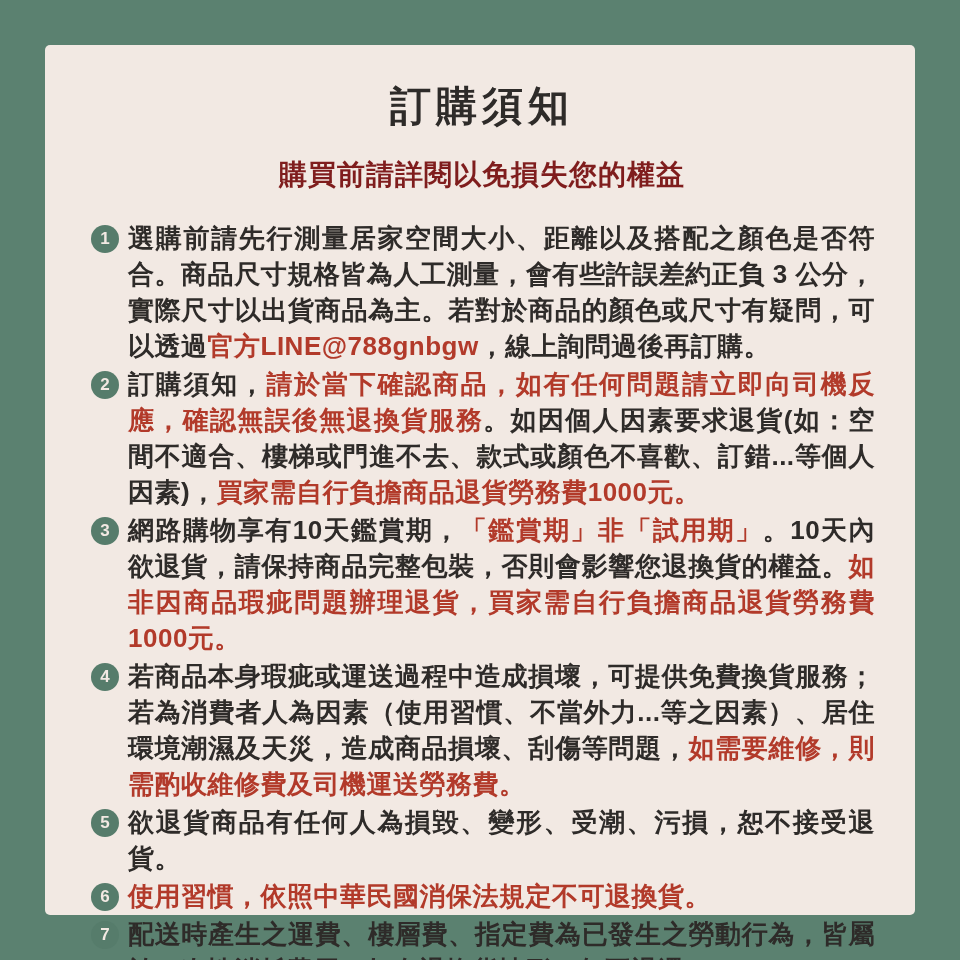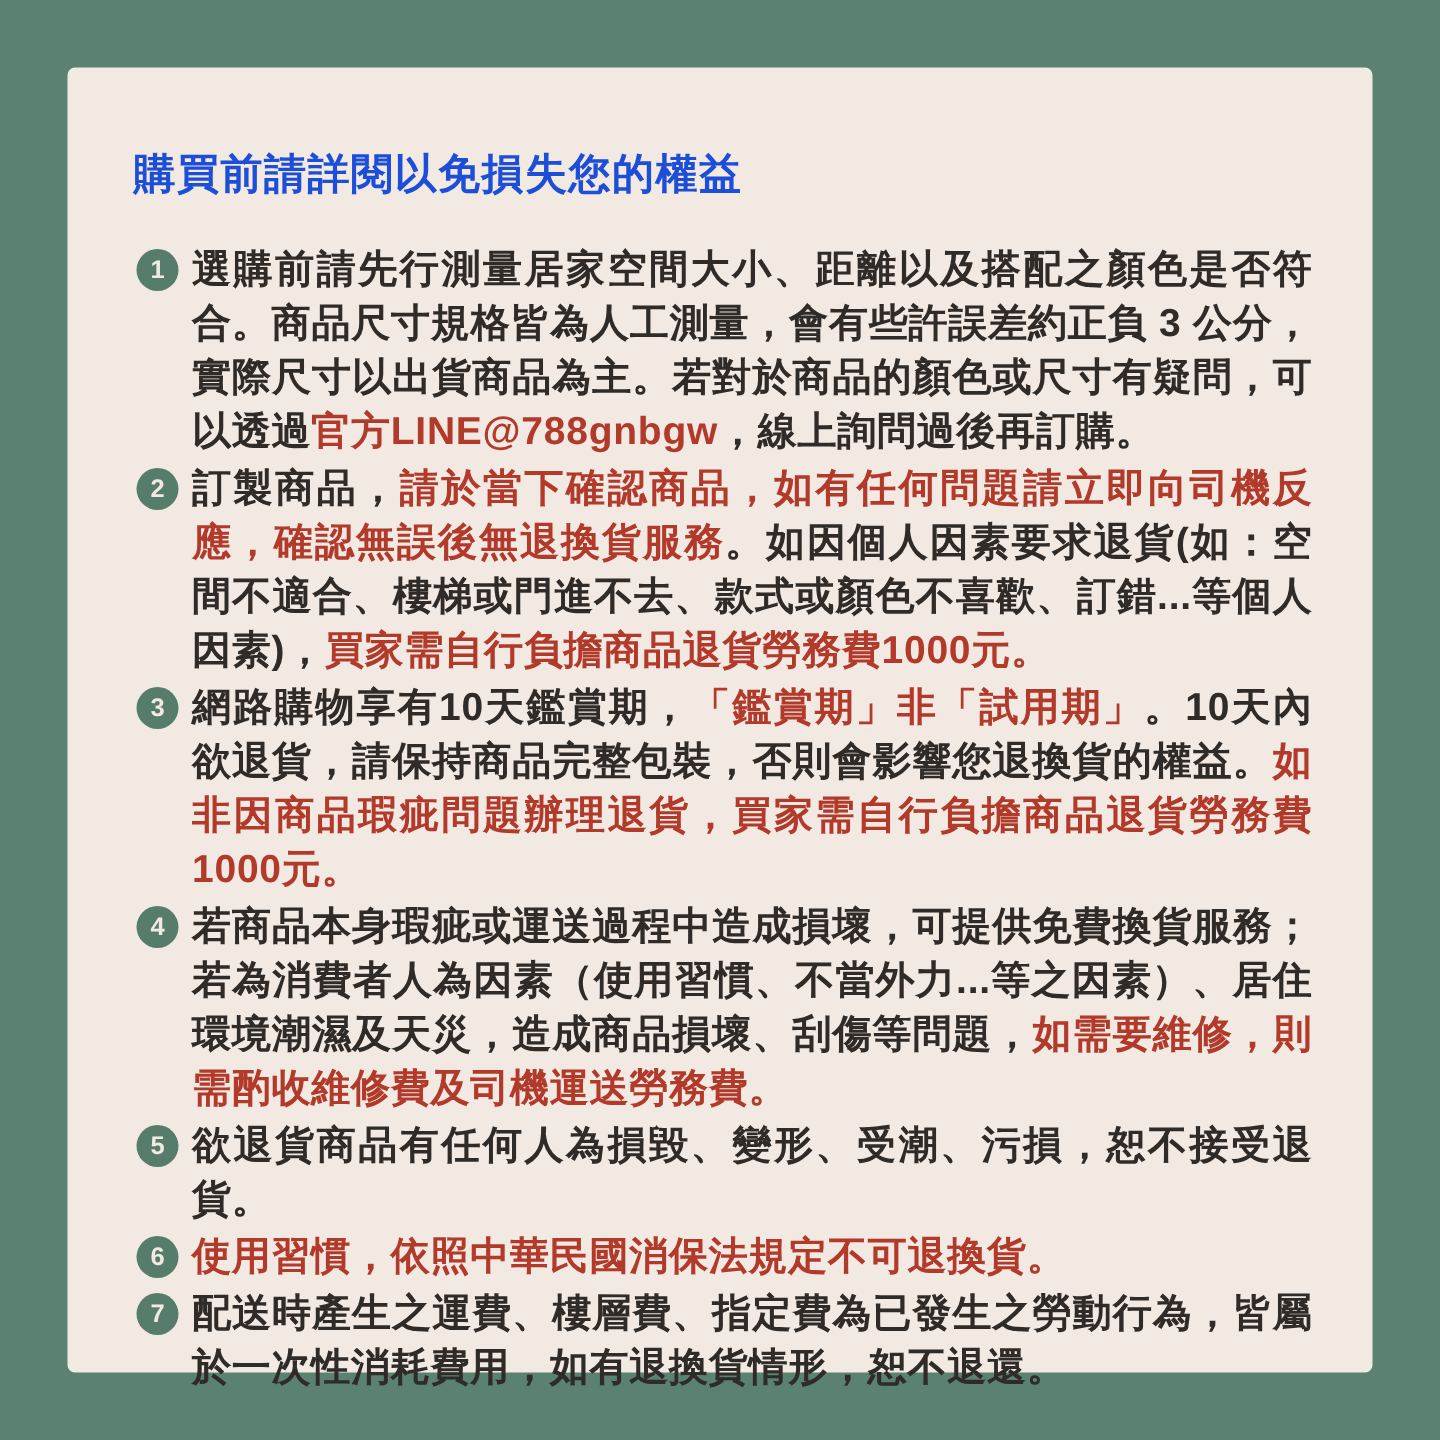--- a/index.html
+++ b/index.html
@@ -20,24 +20,25 @@
   }
   .title{
     text-align:center;
     font-size:41px;
     font-weight:700;
     letter-spacing:5px;
     color:#2e2b29;
     margin:4px 0 0 0;
   }
   .subtitle{
+    text-align:center;
     font-size:28px;
     font-weight:700;
     letter-spacing:1px;
-    color:#1d4ed8;
+    color:#7f1d1d;
     margin:22px 0 0 0;
   }
   .list{
     margin-top:26px;
   }
   .item{
     display:flex;
     align-items:flex-start;
     margin-bottom:2px;
   }
@@ -62,29 +63,30 @@
     color:#2e2b29;
     text-align:justify;
   }
   .item-text span.black{color:#2e2b29;}
   .item-text span.red{color:#b23a2a;}
 </style>
 </head>
 <body style="background: rgb(91, 129, 112);">
 
 <div class="frame">
+  <h1 class="title">訂購須知</h1>
   <h2 class="subtitle">購買前請詳閱以免損失您的權益</h2>
   <div class="list">
       <div class="item">
         <div class="badge">1</div>
         <div class="item-text"><span class="black">選購前請先行測量居家空間大小、距離以及搭配之顏色是否符合。商品尺寸規格皆為人工測量，會有些許誤差約正負 3 公分，實際尺寸以出貨商品為主。若對於商品的顏色或尺寸有疑問，可以透過</span><span class="red">官方LINE@788gnbgw</span><span class="black">，線上詢問過後再訂購。</span></div>
       </div>
       <div class="item">
         <div class="badge">2</div>
-        <div class="item-text"><span class="black">訂製商品，</span><span class="red">請於當下確認商品，如有任何問題請立即向司機反應，確認無誤後無退換貨服務</span><span class="black">。如因個人因素要求退貨(如：空間不適合、樓梯或門進不去、款式或顏色不喜歡、訂錯...等個人因素)，</span><span class="red">買家需自行負擔商品退貨勞務費1000元。</span></div>
+        <div class="item-text"><span class="black">訂購須知，</span><span class="red">請於當下確認商品，如有任何問題請立即向司機反應，確認無誤後無退換貨服務</span><span class="black">。如因個人因素要求退貨(如：空間不適合、樓梯或門進不去、款式或顏色不喜歡、訂錯...等個人因素)，</span><span class="red">買家需自行負擔商品退貨勞務費1000元。</span></div>
       </div>
       <div class="item">
         <div class="badge">3</div>
         <div class="item-text"><span class="black">網路購物享有10天鑑賞期，</span><span class="red">「鑑賞期」非「試用期」</span><span class="black">。10天內欲退貨，請保持商品完整包裝，否則會影響您退換貨的權益。</span><span class="red">如非因商品瑕疵問題辦理退貨，買家需自行負擔商品退貨勞務費1000元。</span></div>
       </div>
       <div class="item">
         <div class="badge">4</div>
         <div class="item-text"><span class="black">若商品本身瑕疵或運送過程中造成損壞，可提供免費換貨服務；若為消費者人為因素（使用習慣、不當外力...等之因素）、居住環境潮濕及天災，造成商品損壞、刮傷等問題，</span><span class="red">如需要維修，則需酌收維修費及司機運送勞務費。</span></div>
       </div>
       <div class="item">

